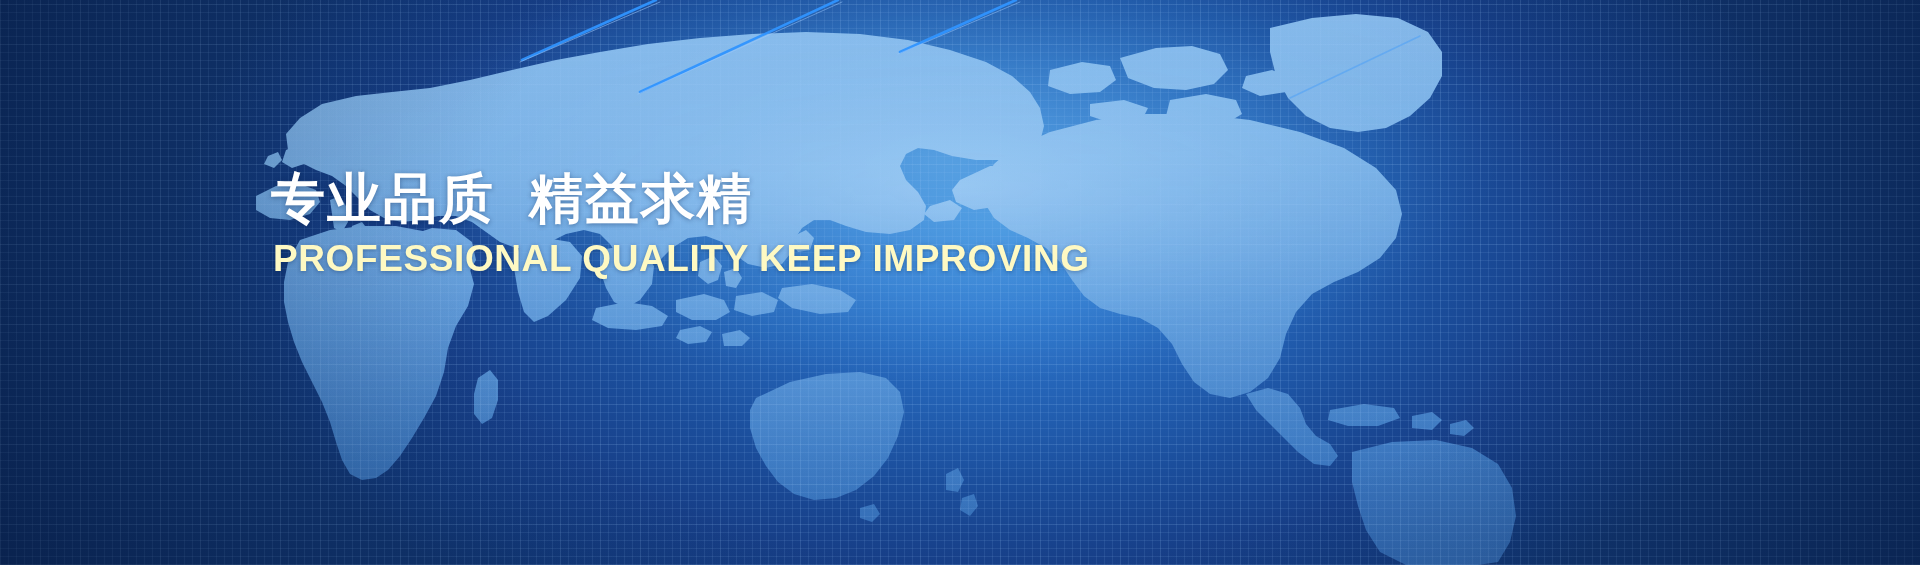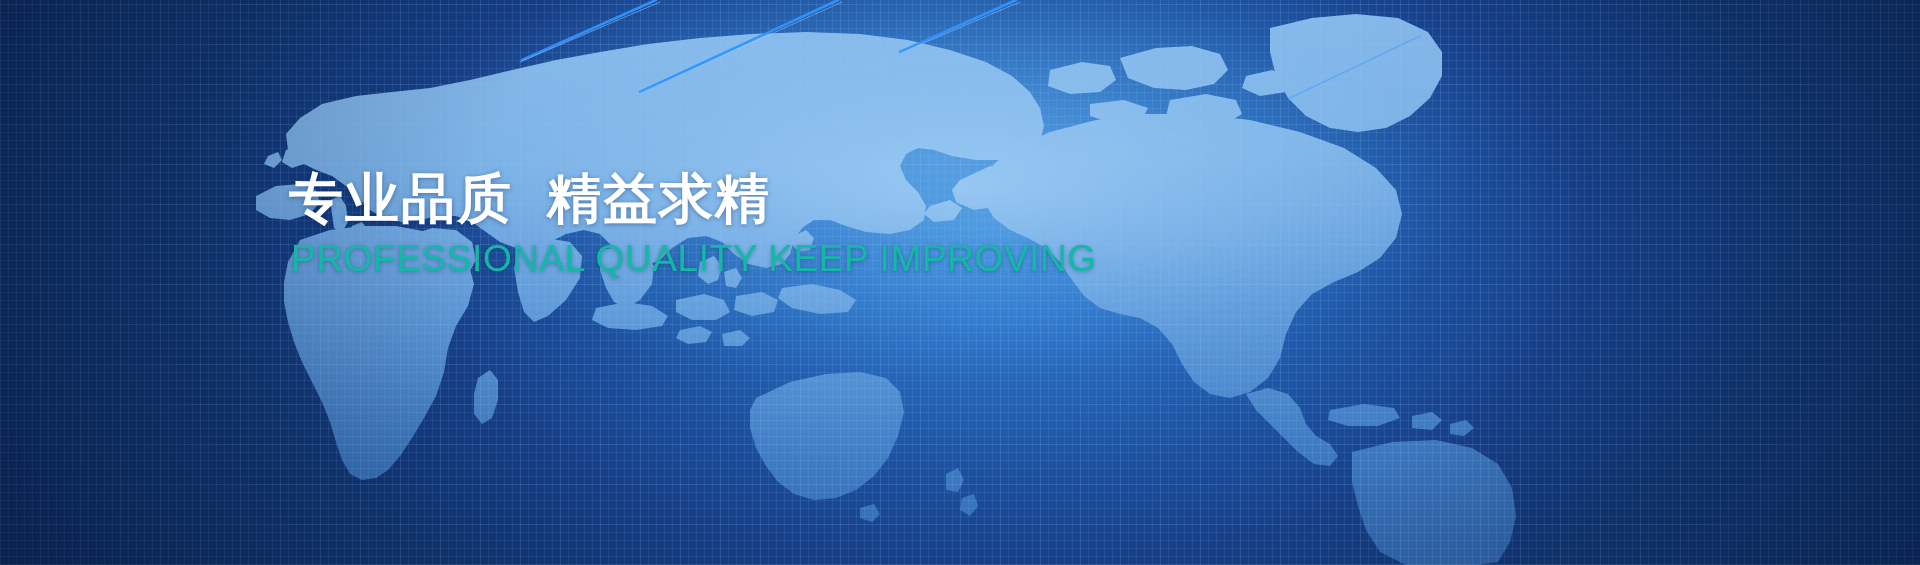--- a/index.html
+++ b/index.html
@@ -99,40 +99,40 @@
         rgba(0,0,0,0) 0%,
         rgba(4,22,58,0.0) 45%,
         rgba(4,22,58,0.18) 68%,
         rgba(3,19,52,0.42) 86%,
         rgba(3,17,48,0.56) 100%);
   }
 
   
   .copy {
     position: absolute;
-    left: 289px;
+    left: 271px;
     top: 166px;
     width: 980px;
   }
   .headline {
     margin: 0;
     color: #ffffff;
     font-size: 54px;
     line-height: 64px;
     font-weight: 700;
     letter-spacing: 2px;
     white-space: pre;
     text-shadow: 0 1px 5px rgba(7,32,78,0.40);
   }
   .subhead {
     margin: 6px 0 6px 2px;
-    color: #14b8a6;
+    color: #fef9c3;
     font-size: 37px;
     line-height: 46px;
-    font-weight: 400;
+    font-weight: 700;
     letter-spacing: 0.6px;
     white-space: nowrap;
     text-shadow: 0 1px 4px rgba(7,32,78,0.35);
   }
 </style>
 </head>
 <body>
 
 <div class="banner">
 

